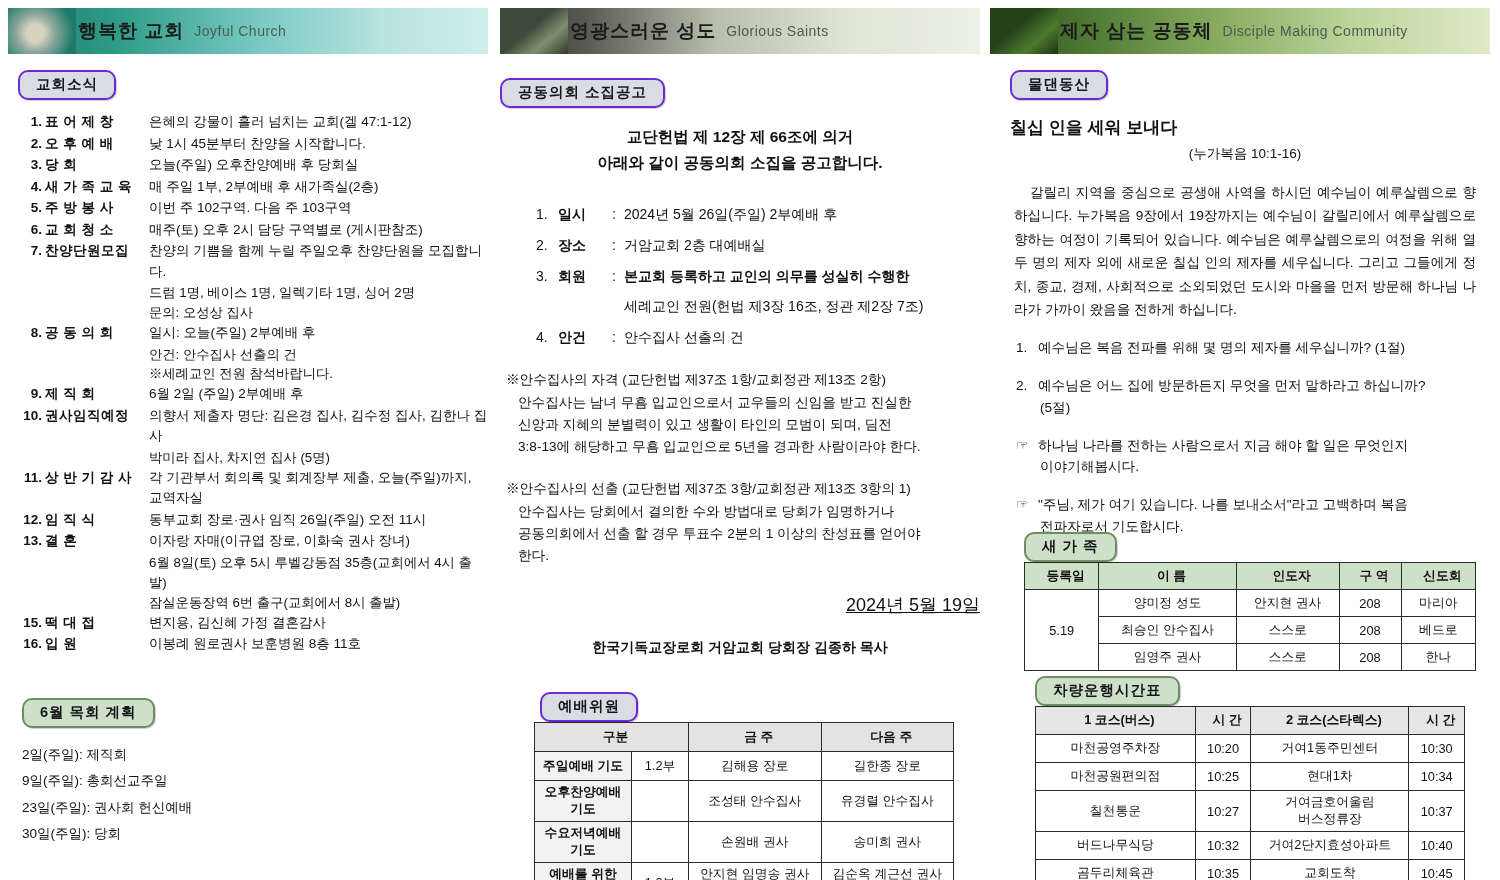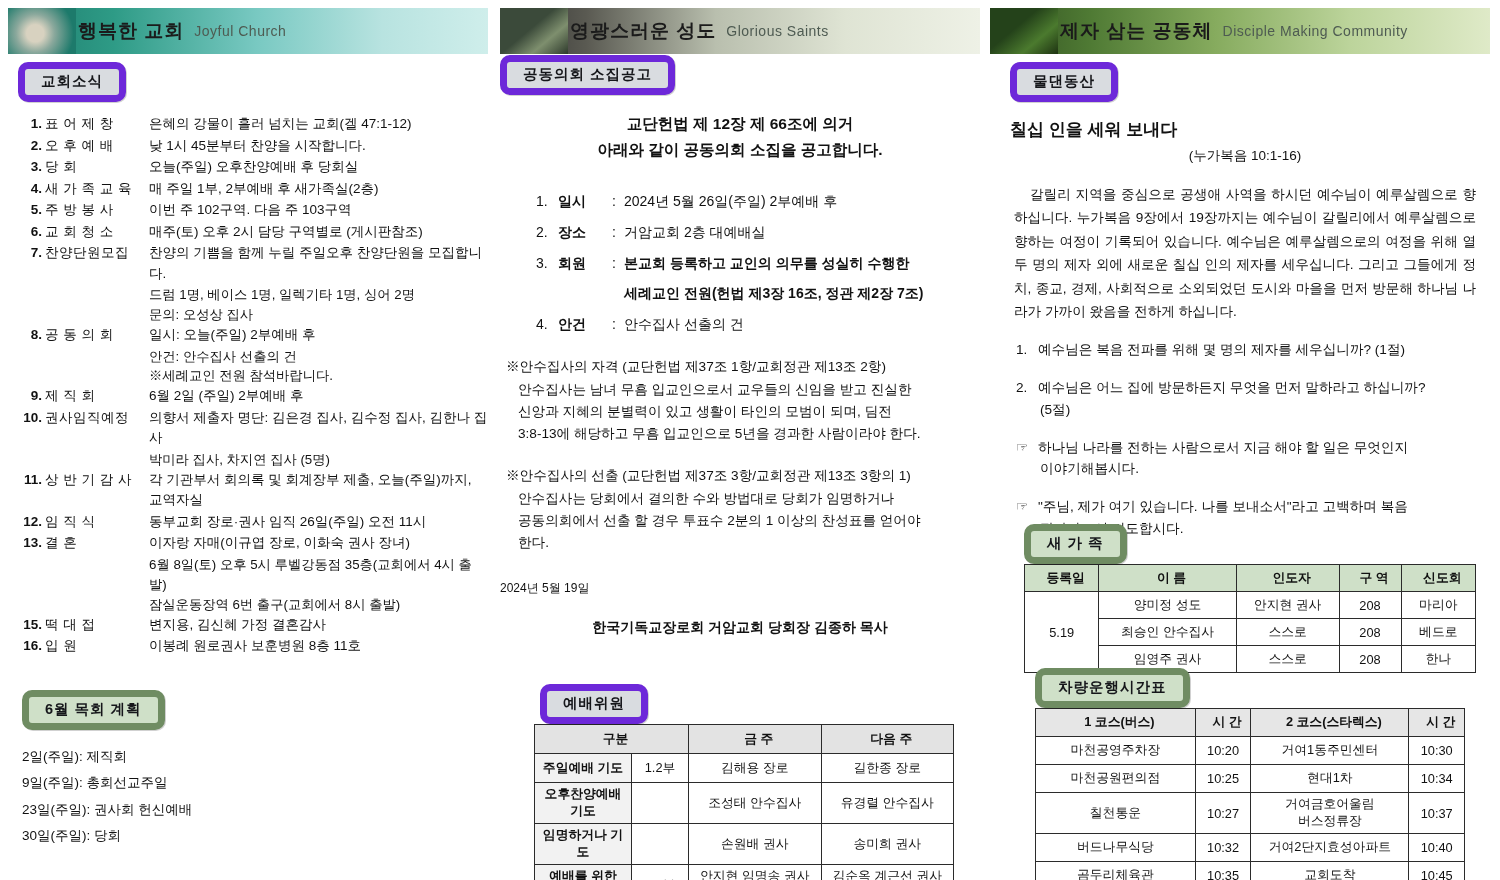--- a/index.html
+++ b/index.html
@@ -66,38 +66,39 @@
     background: rgba(255,255,255,0.12);
   }
   #banner1 .photo { background: radial-gradient(circle at 40% 55%, #d8d2c0 0 18%, #8aa89c 40%, #1d7a6b 80%); }
   #banner2 .photo { background: linear-gradient(140deg,#3b4a3a 0 45%, #7e8f6e 70%, #2e3a2c 100%); }
   #banner3 .photo { background: linear-gradient(140deg,#24421a 0 40%, #4b7a2e 70%, #1e3312 100%); }
 
   
   .pill {
     display: inline-block;
     background: #d9dce0;
-    border: 7px solid #6d28d9;
+    border: 2px solid #6d28d9;
     border-radius: 10px;
     padding: 3px 16px 4px 16px;
     font-size: 14.5px;
     font-weight: bold;
     color: #15161a;
     letter-spacing: 1px;
     box-shadow: 1px 1px 0 rgba(0,0,0,.18);
+    margin-top: 8px;
   }
   .pill.green { background: #cfe0c8; border-color: #6f8c62; }
 
   
   .col {
     position: absolute;
     box-sizing: border-box;
   }
   #col1 { left: 18px; top: 62px; width: 470px; }
-  #col2 { left: 500px; top: 55px; width: 480px; }
+  #col2 { left: 500px; top: 70px; width: 480px; }
   #col3 { left: 1010px; top: 62px; width: 470px; }
 
   
   .notice-list {
     margin-top: 12px;
     font-size: 13.5px;
     line-height: 1.52;
   }
   .notice-row {
     display: flex;
@@ -107,21 +108,21 @@
   .notice-num {
     width: 24px;
     text-align: right;
     font-weight: bold;
     flex: none;
     font-size: 13.5px;
   }
   .notice-title {
     width: 104px;
     flex: none;
-    font-weight: normal;
+    font-weight: bold;
     margin-left: 3px;
     letter-spacing: .5px;
     font-size: 13.5px;
   }
   .notice-body {
     flex: 1;
   }
   .notice-sub {
     margin-left: 131px;
     font-size: 13.3px;
@@ -147,36 +148,37 @@
     padding-left: 36px;
   }
   .c2-item { margin-bottom: 9px; display: flex; }
   .c2-item .n { width: 22px; flex: none; }
   .c2-item .lbl { width: 54px; flex: none; font-weight: bold; }
   .c2-item .colon { width: 12px; flex: none; }
   .c2-item .val { flex: 1; }
   .c2-item.bold .val { font-weight: bold; }
   .c2-indent {
     margin-left: 88px;
-    font-weight: bold;
+    font-weight: normal;
     font-size: 14px;
     margin-top: -2px;
     margin-bottom: 9px;
   }
   .c2-note {
     margin-top: 20px;
     font-size: 13.6px;
     line-height: 1.6;
     padding-left: 6px;
   }
   .c2-note .hd { margin-bottom: 2px; }
   .c2-date {
     margin-top: 26px;
-    text-align: left;
-    font-size: 12px;
+    text-align: right;
+    font-size: 18px;
+    text-decoration: underline;
   }
   .c2-sign {
     margin-top: 22px;
     text-align: center;
     font-size: 14px;
     font-weight: bold;
   }
 
   
   table {
@@ -434,21 +436,21 @@
             <td>김해용 장로</td>
             <td>길한종 장로</td>
           </tr>
           <tr>
             <td class="rowlabel">오후찬양예배 기도</td>
             <td class="part"></td>
             <td>조성태 안수집사</td>
             <td>유경렬 안수집사</td>
           </tr>
           <tr>
-            <td class="rowlabel">임명하거나 기도</td>
+            <td class="rowlabel">수요저녁예배 기도</td>
             <td class="part"></td>
             <td>손원배 권사</td>
             <td>송미희 권사</td>
           </tr>
           <tr>
             <td class="rowlabel">예배를 위한<br>중보기도</td>
             <td class="part">1.2부</td>
             <td>안지현 임명송 권사<br>김숙연 오덕순 권사</td>
             <td>김순옥 계근선 권사<br>김경임 임혜주 권사</td>
           </tr>

